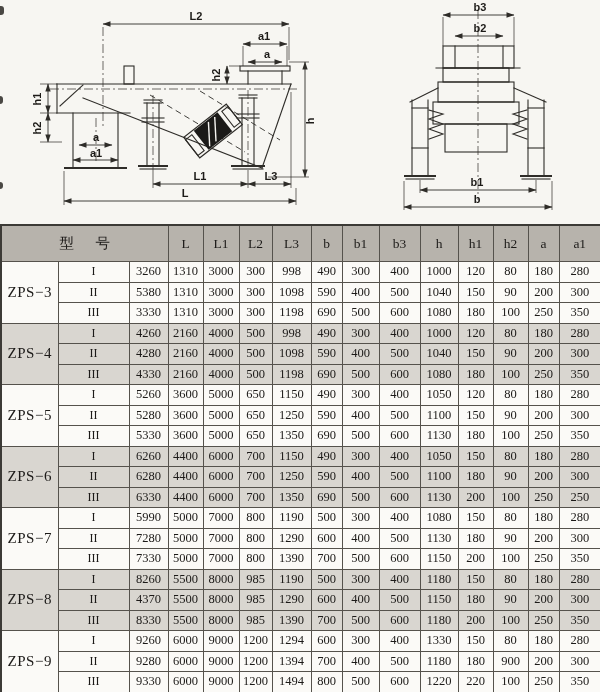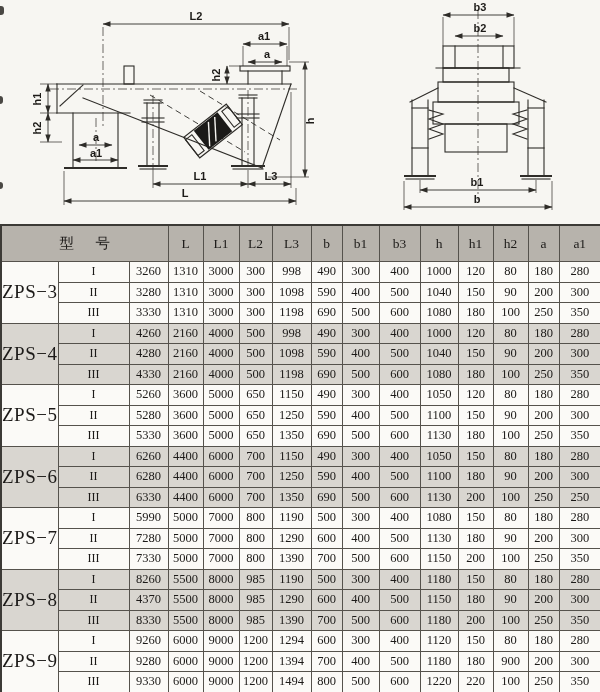--- a/index.html
+++ b/index.html
@@ -23,21 +23,21 @@
   }
   .spec-table th,.spec-table td{
     border:1px solid #55524c;text-align:center;padding:0;overflow:hidden;
     font-family:"Liberation Serif",serif;color:#1c1a18;white-space:nowrap;
   }
   .spec-table thead th{
     background:#b7b3ac;height:35px;font-size:13.5px;font-weight:normal;margin-left:25px;
   }
   .spec-table th.model-h{word-spacing:18px;font-size:14.5px;}
   .spec-table tbody td{height:19.5px;font-size:12.5px;background:#fbfaf7;}
-  .spec-table tbody td.model{font-size:19px;letter-spacing:0.5px;margin-left:24px;}
+  .spec-table tbody td.model{font-size:15px;letter-spacing:0.5px;margin-left:24px;}
   .spec-table tbody td.rtype{font-size:12px;}
   .spec-table tbody tr.shaded td{background:#d9d6d0;}
   .speck{position:absolute;left:0;background:#4a4844;border-radius:0 3px 3px 0;}
 </style>
 </head>
 <body>
 
 <div class="page">
 
   <div class="diagram-area">
@@ -247,21 +247,21 @@
           <td>300</td>
           <td>400</td>
           <td>1000</td>
           <td>120</td>
           <td>80</td>
           <td>180</td>
           <td>280</td>
         </tr>
         <tr>
           <td class="rtype">II</td>
-          <td>3280</td>
+          <td>5380</td>
           <td>1310</td>
           <td>3000</td>
           <td>300</td>
           <td>1098</td>
           <td>590</td>
           <td>400</td>
           <td>500</td>
           <td>1040</td>
           <td>150</td>
           <td>90</td>
@@ -533,21 +533,21 @@
           <td class="model" rowspan="3">ZPS−9</td>
           <td class="rtype">I</td>
           <td>9260</td>
           <td>6000</td>
           <td>9000</td>
           <td>1200</td>
           <td>1294</td>
           <td>600</td>
           <td>300</td>
           <td>400</td>
-          <td>1120</td>
+          <td>1330</td>
           <td>150</td>
           <td>80</td>
           <td>180</td>
           <td>280</td>
         </tr>
         <tr>
           <td class="rtype">II</td>
           <td>9280</td>
           <td>6000</td>
           <td>9000</td>

